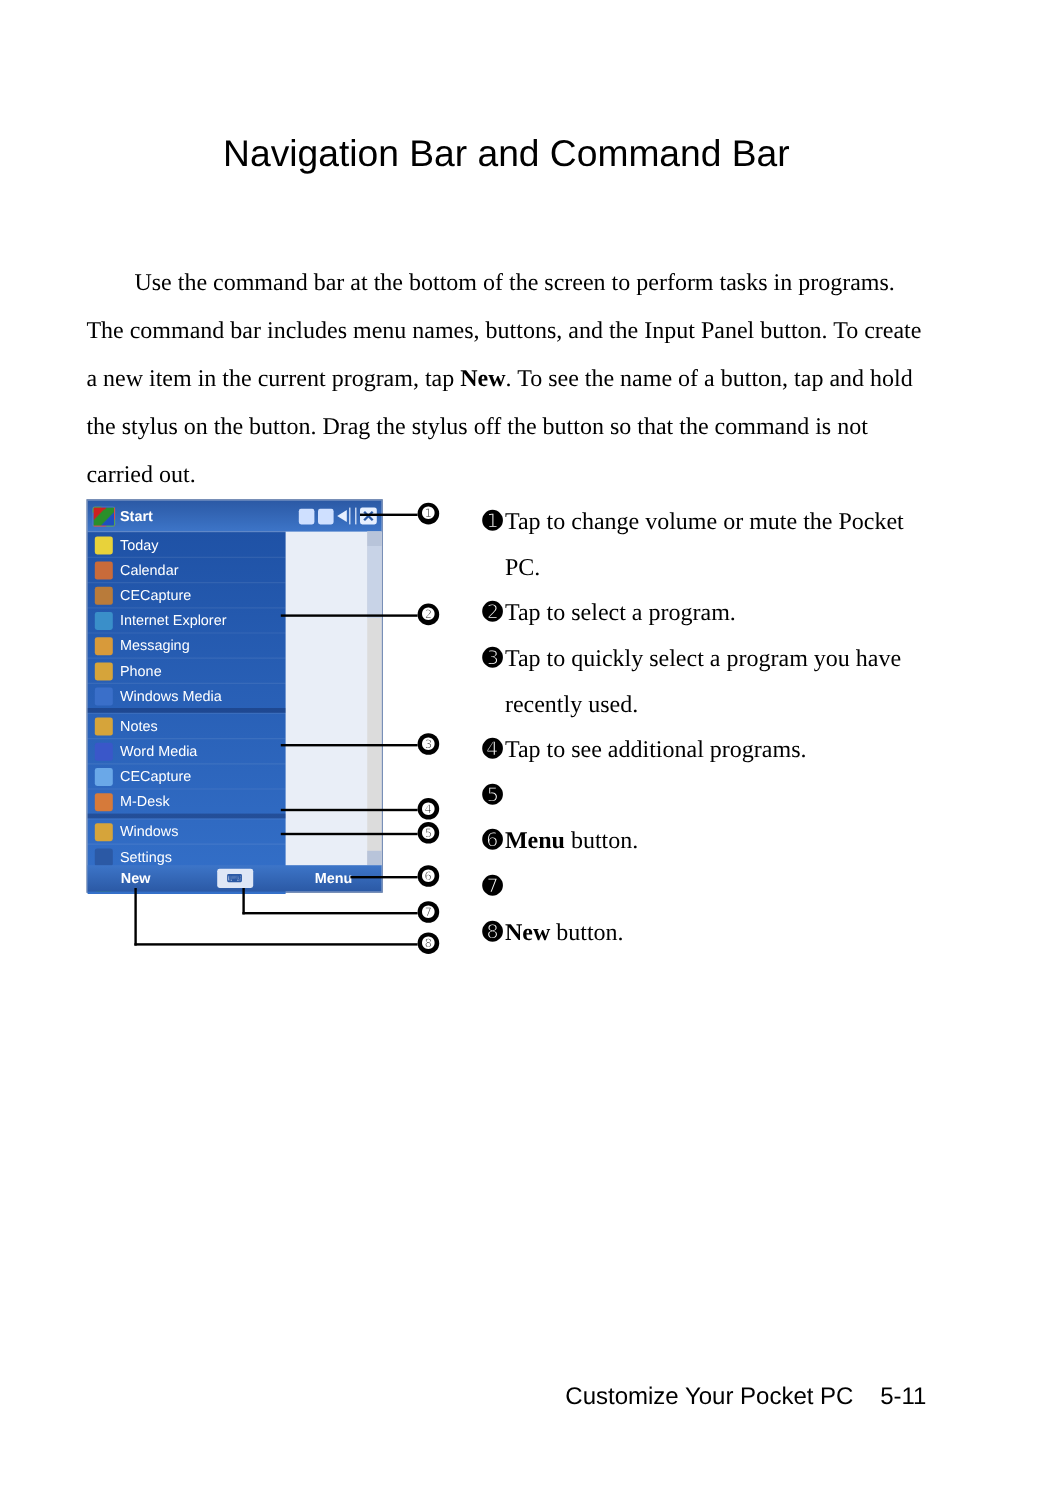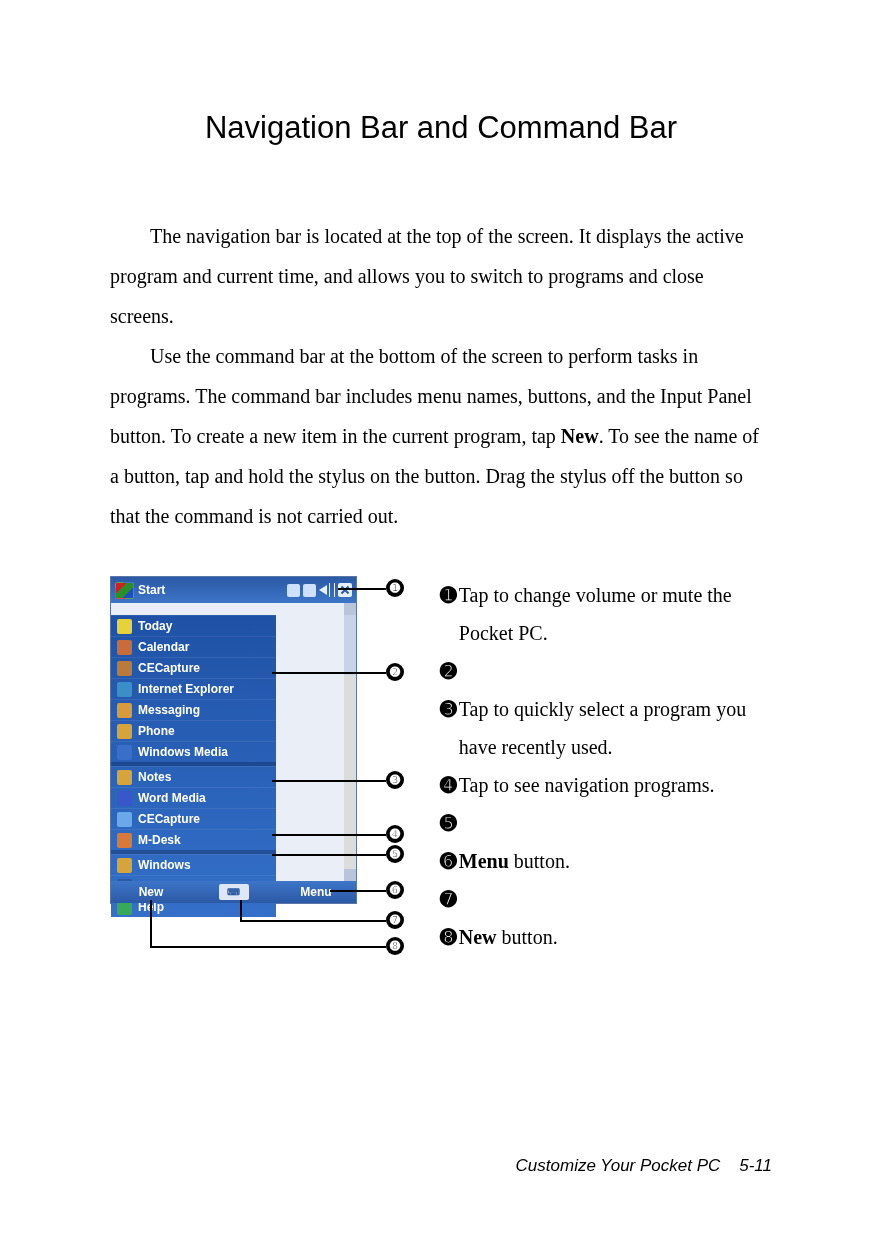--- a/index.html
+++ b/index.html
@@ -9,38 +9,37 @@
     width: 872px;
     height: 1238px;
     font-family: "Times New Roman", serif;
     color: #000;
   }
   .page {
     position: relative;
     width: 872px;
     height: 1238px;
     box-sizing: border-box;
-    padding: 110px 100px 80px 110px;
+    padding: 110px 100px 80px 72px;
   }
   h1.title {
     font-family: Arial, Helvetica, sans-serif;
     font-weight: normal;
     font-size: 31px;
     text-align: center;
     margin: 0 0 70px 0;
   }
   p.body-text {
     font-size: 20px;
     line-height: 2;
     margin: 0 0 0 0;
     text-indent: 2em;
   }
   .content-row {
     display: flex;
-    margin-top: 40px;
   }
   .figure-col {
     width: 320px;
     position: relative;
     flex: none;
   }
   .legend-col {
     flex: 1;
     padding-left: 10px;
     font-size: 20px;
@@ -102,25 +101,25 @@
     position:absolute; right:0; top:26px; bottom:22px; width:12px;
     background:#dcdcdc;
   }
   .scrollbar .arrow, .scrollbar .thumb { position:absolute; left:0; right:0; background:#b8c4da; }
   .scrollbar .arrow.up { top:0; height:12px; }
   .scrollbar .arrow.dn { bottom:0; height:12px; }
   .scrollbar .thumb { top:12px; height:60px; background:#c8d3e7; }
 
   .menu-pane {
     position:absolute;
-    left:0; top:38px;
+    left:0; top:26px;
     width:165px;
     background: linear-gradient(#1f52a6,#3470c9);
     color:#fff;
-    font-weight:bold;
+    font-weight:normal;
     font-size:12px;
   }
   .menu-item {
     display:flex; align-items:center;
     height:20px;
     padding:0 6px;
     gap:6px;
     border-top:1px solid rgba(255,255,255,0.08);
   }
   .menu-item .mi-icon {
@@ -172,31 +171,29 @@
   .vline {
     position:absolute;
     width:2px; background:#000;
   }
 
   .footer {
     position:absolute;
     bottom: 62px;
     right: 100px;
     font-family: Arial, Helvetica, sans-serif;
-    font-style: italic;
-    font-size: 17px;
+    font-size: 20px;
   }
 </style>
 </head>
 <body>
 
 <div class="page">
   <h1 class="title">Navigation Bar and Command Bar</h1>
 
-  <p class="body-text">The navigation bar is located at the top of the screen. It displays the active program and current time, and allows you to switch to programs and close screens.</p>
 
   <p class="body-text">
     <span>Use the command bar at the bottom of the screen to perform tasks in programs. The command bar includes menu names, buttons, and the Input Panel button. To create a new item in the current program, tap </span><span class="bold">New</span><span>. To see the name of a button, tap and hold the stylus on the button. Drag the stylus off the button so that the command is not carried out.</span>
   </p>
 
   <div class="content-row">
     <div class="figure-col">
 
       <div class="device">
         <div class="navbar">
@@ -316,28 +313,29 @@
       <div style="height:400px;"></div>
     </div>
 
     <div class="legend-col">
       <div class="item">
           <span class="num">➊</span>
           <span style="padding-left:2px">Tap to change volume or mute the Pocket PC.</span>
         </div>
       <div class="item">
           <span class="num">➋</span>
+          <span style="padding-left:2px">Tap to select a program.</span>
         </div>
       <div class="item">
           <span class="num">➌</span>
           <span style="padding-left:2px">Tap to quickly select a program you have recently used.</span>
         </div>
       <div class="item">
           <span class="num">➍</span>
-          <span style="padding-left:2px">Tap to see navigation programs.</span>
+          <span style="padding-left:2px">Tap to see additional programs.</span>
         </div>
       <div class="item">
           <span class="num">➎</span>
         </div>
       <div class="item">
           <span class="num">➏</span>
           <span style="padding-left:2px"><span class="bold">Menu</span><span> button.</span></span>
         </div>
       <div class="item">
           <span class="num">➐</span>

